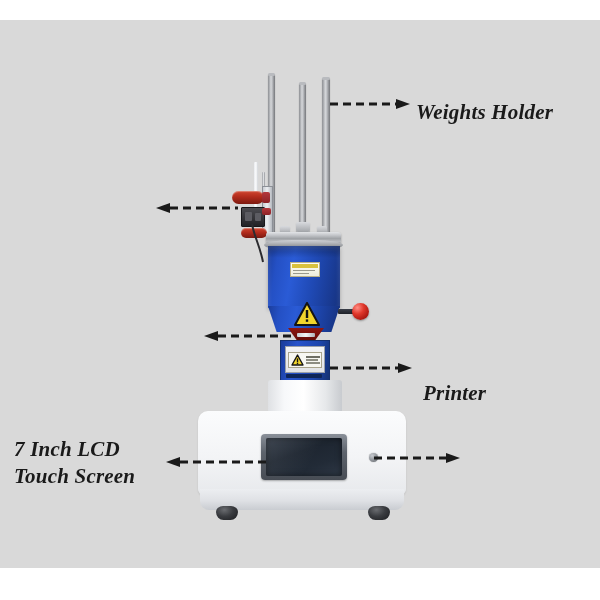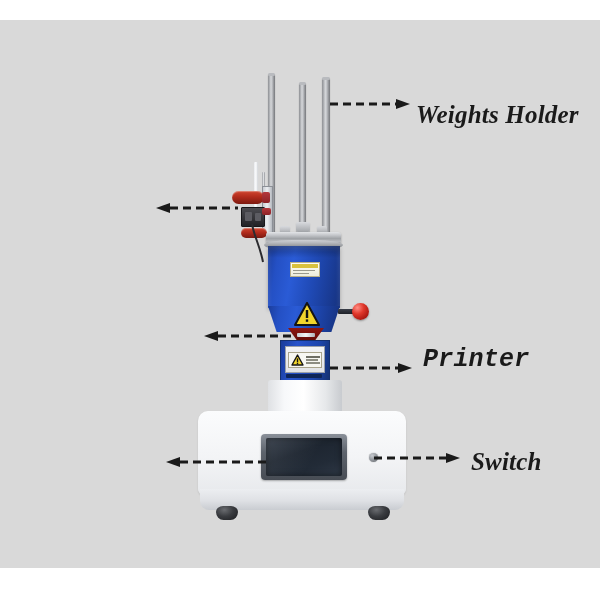--- a/index.html
+++ b/index.html
@@ -30,21 +30,21 @@
     background: #d9d9d9;
   }
 
   
   .callout {
     position: absolute;
     font-family: "Liberation Serif", "DejaVu Serif", serif;
     font-style: italic;
     font-weight: bold;
     color: #1a1a1a;
-    font-size: 25px;
+    font-size: 21px;
     line-height: 1.28;
     letter-spacing: 0.2px;
     white-space: pre;
   }
 
   
   .leader { position: absolute; }
   .leader svg { display: block; overflow: visible; }
 
   
@@ -413,18 +413,19 @@
     <svg width="92" height="12" viewBox="0 0 92 12">
       <line x1="0" y1="6" x2="74" y2="6" stroke="#1a1a1a" stroke-width="3" stroke-dasharray="8 5"></line>
       <polygon points="86,6 72,1 72,11" fill="#1a1a1a"></polygon>
     </svg>
   </div>
 
   <div class="callout" style="left:416px; top:99px;">Weights Holder</div>
 
 
 
-  <div class="callout" style="left:423px; top:344px;font-family:Liberation Mono, monospace;">Printer</div>
-
-
-  <div class="callout" style="left:471px; top:446px;">Switch</div>
+  <div class="callout" style="left:423px; top:380px;">Printer</div>
+
+  <div class="callout" style="left:14px; top:436px;">7 Inch LCD
+Touch Screen</div>
+
 
 </div>
 
 </body></html>

